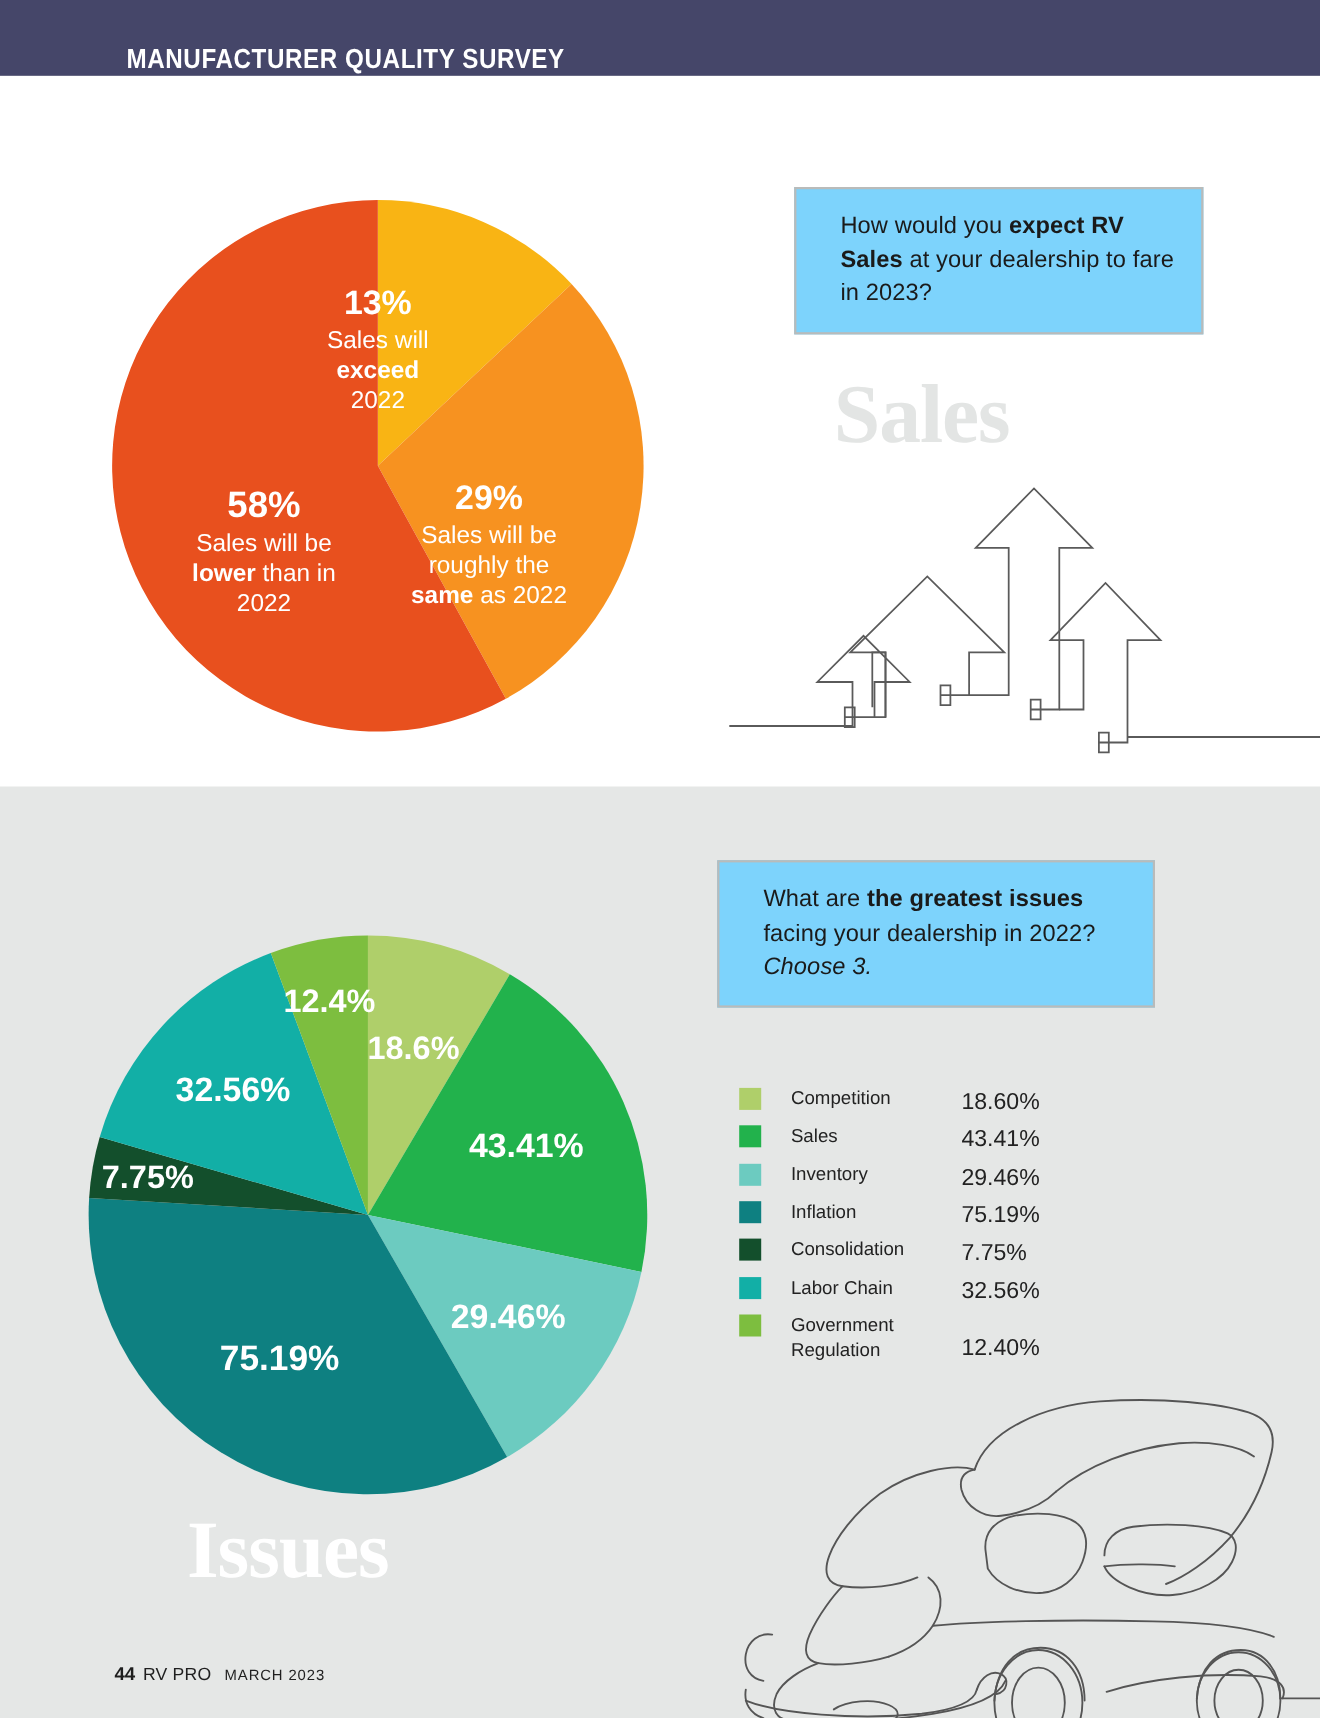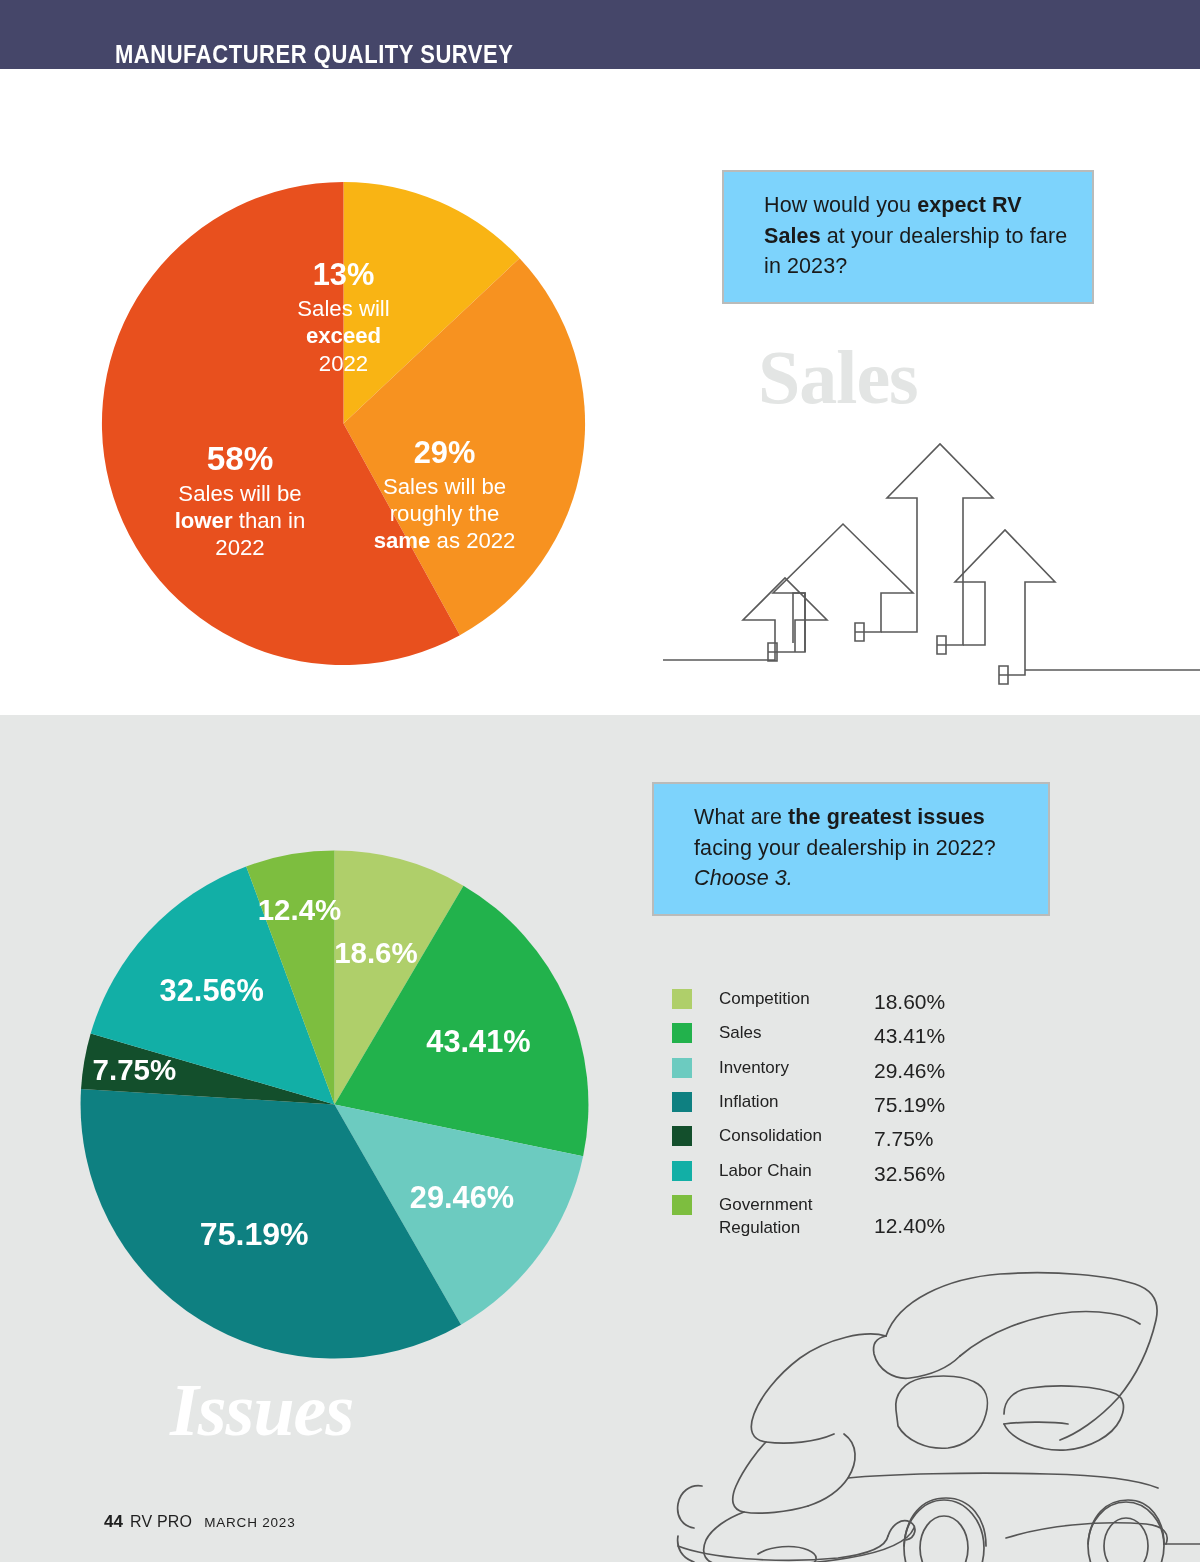--- a/index.html
+++ b/index.html
@@ -72,21 +72,20 @@
   }
   #wm-sales {
     left: 758px; top: 334px;
     font-size: 76px;
     color: #e3e5e4;
   }
   #wm-issues {
     left: 170px; top: 1368px;
     font-size: 74px;
     color: #ffffff;
-    font-style: italic;
   }
 
   
   .pie-wrap { position: absolute; }
   #pie-sales  { left: 97px;  top: 177px; width: 493px; height: 493px; }
   #pie-issues { left: 78px;  top: 848px; width: 513px; height: 513px; }
   .pie-wrap svg { display: block; width: 100%; height: 100%; }
 
   .slice-label {
     font-family: "Liberation Sans Narrow", "Liberation Sans", sans-serif;

